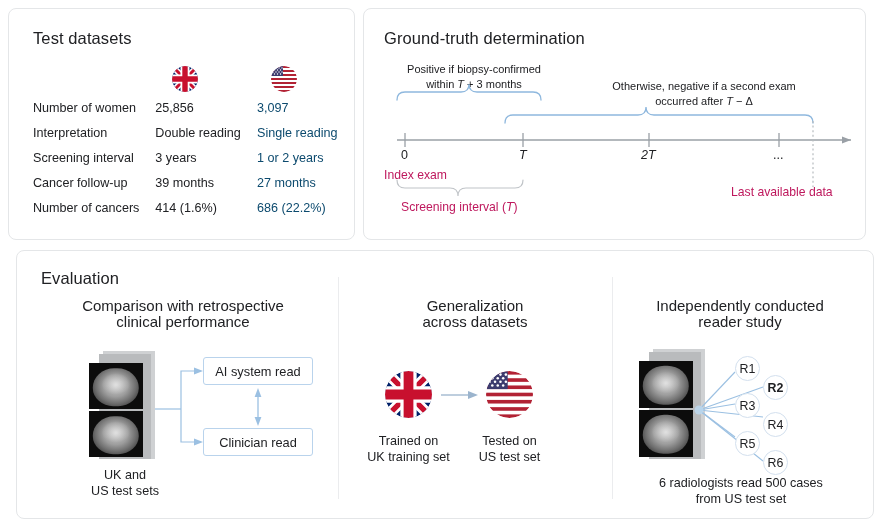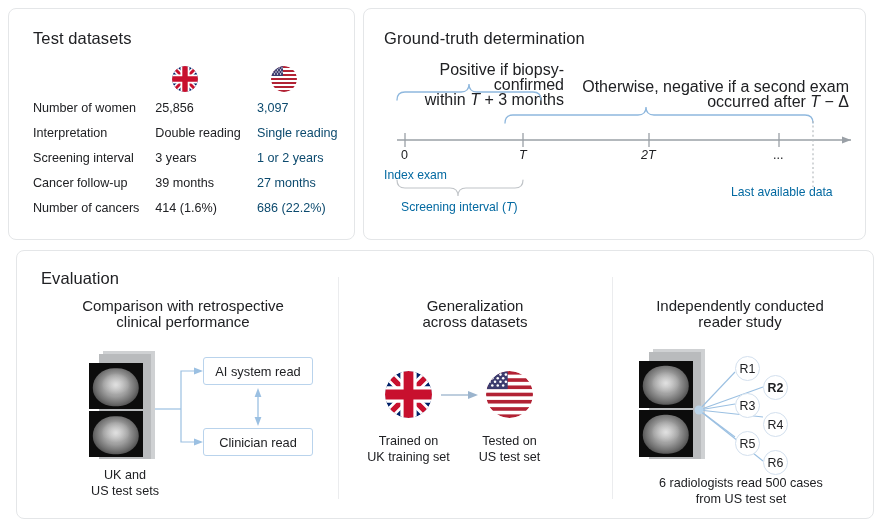--- a/index.html
+++ b/index.html
@@ -27,24 +27,24 @@
   .dtable{position:absolute;left:24px;top:92px;width:310px;font-size:12.6px;}
   .drow{display:flex;height:25px;align-items:flex-start;}
   .dlabel{width:128px;color:#202124;white-space:nowrap;}
   .dv1{width:98px;color:#202124;white-space:nowrap;}
   .dv2{width:90px;color:#0c4a6e;white-space:nowrap;margin-left:8px;}
 
   
   #panel-gt{left:363px;top:8px;width:503px;height:232px;}
   #gt-title{left:20px;top:20px;}
   .gt-cap{
-    position:absolute;font-size:16px;line-height:15px;color:#202124;text-align:right;
+    position:absolute;font-size:11px;line-height:15px;color:#202124;text-align:center;
   }
   .axis-lbl{position:absolute;font-size:12.5px;color:#202124;white-space:nowrap;}
-  .axis-sub{position:absolute;font-size:12.2px;color:#0369a1;white-space:nowrap;}
+  .axis-sub{position:absolute;font-size:12.2px;color:#be185d;white-space:nowrap;}
   .it{font-style:italic;}
 
   
   #panel-eval{left:8px;top:250px;width:858px;height:269px;margin-left:8px;}
   #eval-title{left:24px;top:18px;}
   .vdiv{position:absolute;width:1px;background:#ebecee;top:26px;height:222px;}
   .sec-head{
     position:absolute;font-size:15px;line-height:16px;text-align:center;color:#202124;
   }
   .sec-foot{

